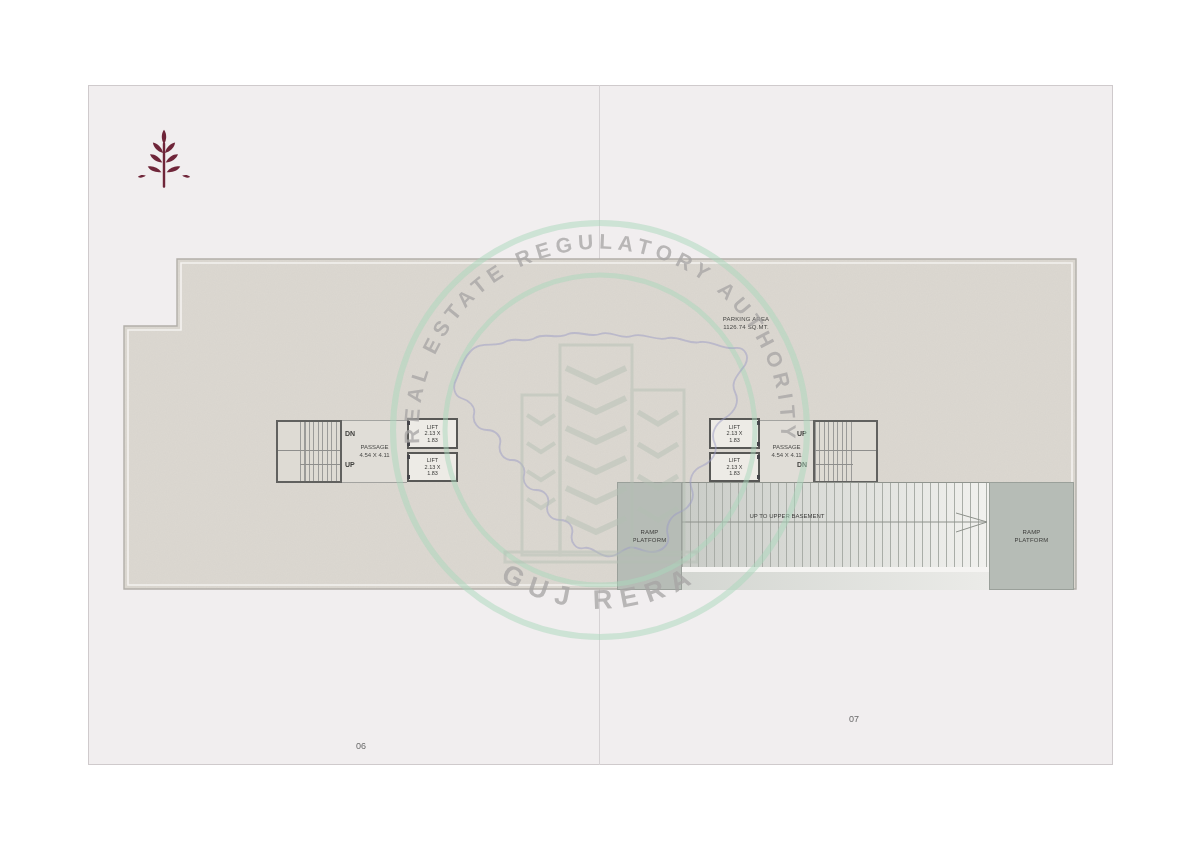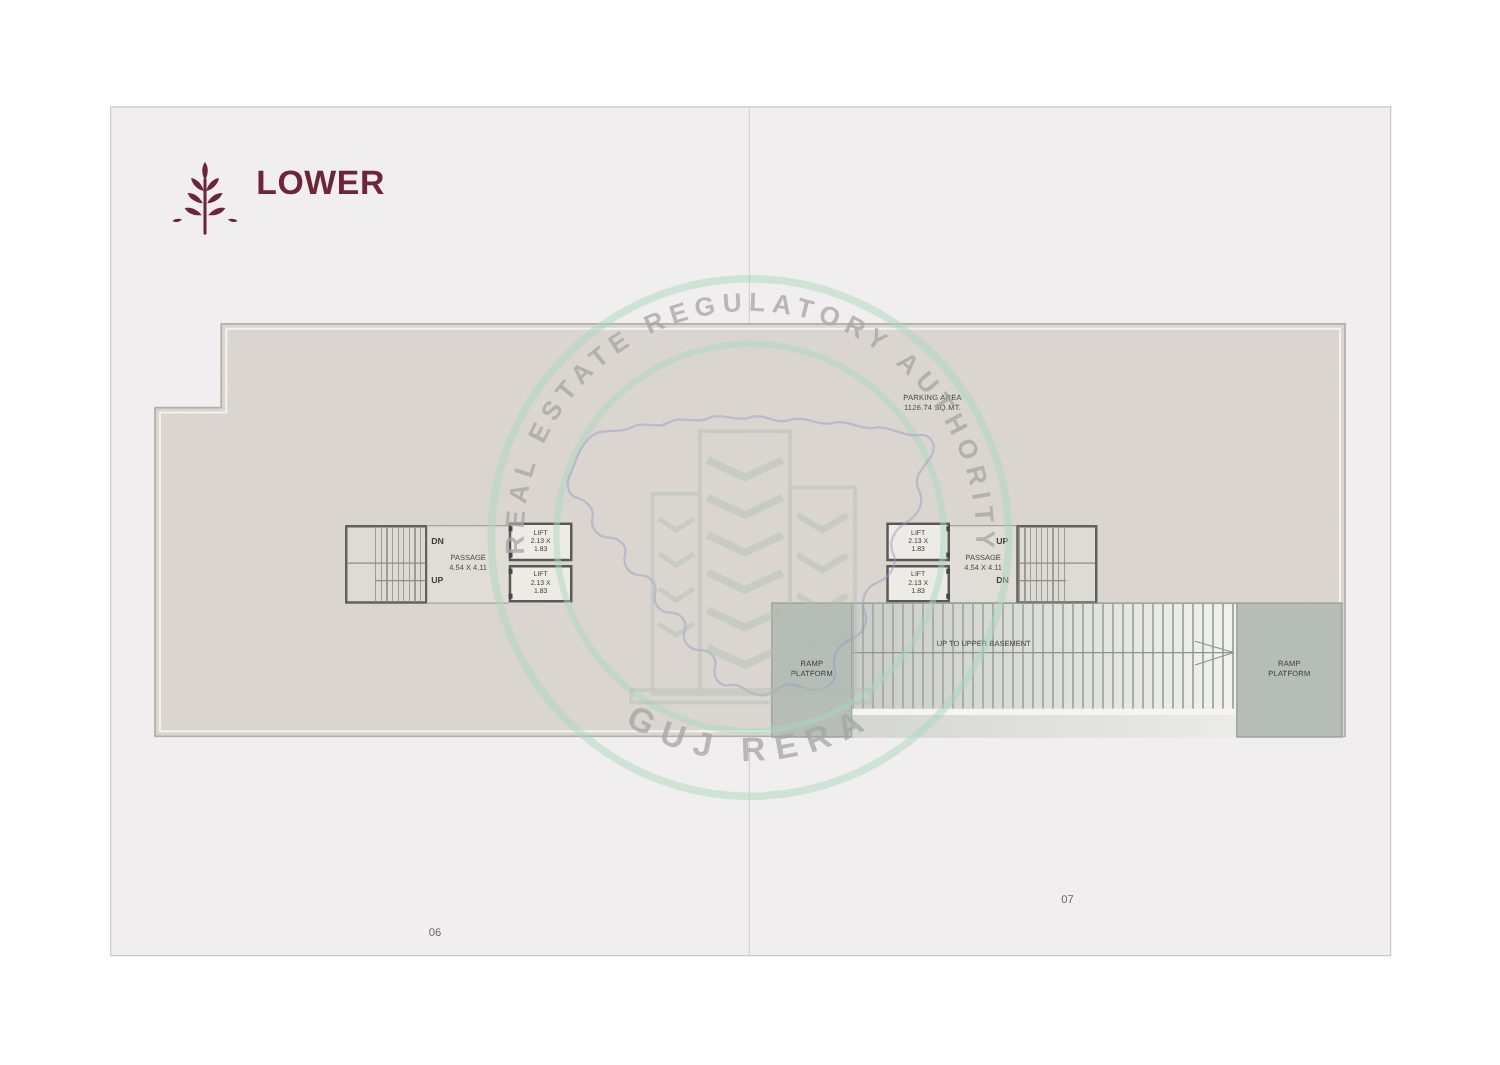--- a/index.html
+++ b/index.html
@@ -59,21 +59,21 @@
     background:repeating-linear-gradient(90deg,#a9ada7 0 1px,transparent 1px 8px);}
   #ramp .band{position:absolute;left:0;right:0;top:84px;height:5px;background:#f5f4f2;}
   #ramp .strip{position:absolute;left:0;right:0;top:89px;bottom:0;
     background:linear-gradient(90deg,#d3d6d1,#ebebe8);}
   #ramp svg{position:absolute;left:0;top:0;}
   #ramp-text{position:absolute;left:0;width:210px;top:30px;color:#3f3f3d;font-size:6px;text-align:center;}
   
   #watermark{left:0;top:0;z-index:10;pointer-events:none;}
   
   .pagenum{color:#6a6a6a;font-size:9px;z-index:4;}
-  #pagenum-left{left:343px;top:741px;}
+  #pagenum-left{left:356px;top:741px;}
   #pagenum-right{left:849px;top:714px;text-align:center;}
 </style>
 </head>
 <body>
 
 <div class="abs" id="spread"></div>
 <div class="abs" id="divider"></div>
 
 <svg class="abs" id="logo" viewBox="0 0 60 76">
   <defs>
@@ -86,21 +86,20 @@
     <use href="#leaf" transform="translate(31,30) rotate(44)"></use>
     <use href="#leaf" transform="translate(28,41) rotate(-56)"></use>
     <use href="#leaf" transform="translate(32,41) rotate(56)"></use>
     <use href="#leaf" transform="translate(27,52) rotate(-68)"></use>
     <use href="#leaf" transform="translate(33,52) rotate(68)"></use>
     <use href="#leaf" transform="translate(9,56) rotate(-100) scale(0.55)"></use>
     <use href="#leaf" transform="translate(51,56) rotate(100) scale(0.55)"></use>
   </g>
 </svg>
 <div class="abs" id="title">
-  <div>LOWER</div>
 </div>
 
 <svg class="abs" id="plan-svg" width="954" height="332">
   <defs>
     <clipPath id="planClip">
         <polygon points="54,1 953,1 953,331 1,331 1,68 54,68"></polygon>
       </clipPath>
     <filter id="grain">
         <feTurbulence type="fractalNoise" baseFrequency="0.9" numOctaves="2"></feTurbulence>
       <feColorMatrix type="matrix" values="0 0 0 0 0.45 0 0 0 0 0.44 0 0 0 0 0.42 0 0 0 0.10 0"></feColorMatrix>

